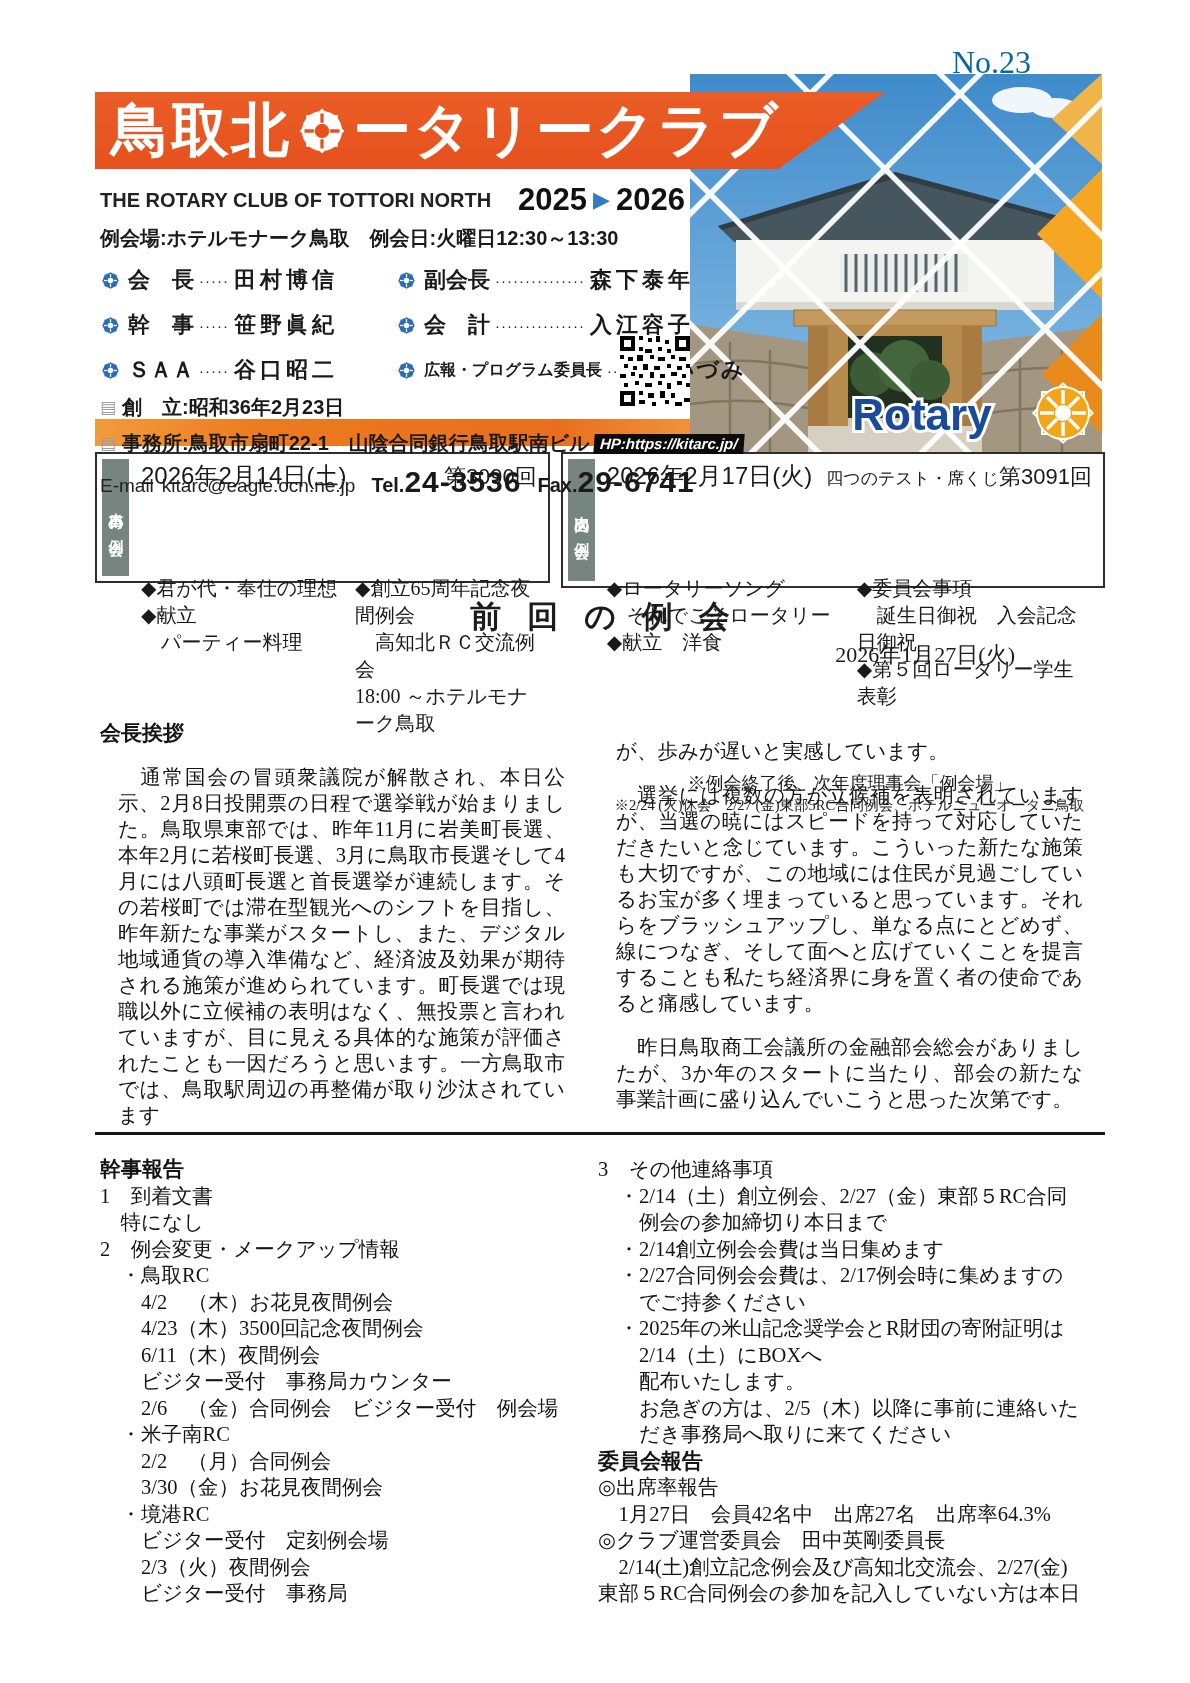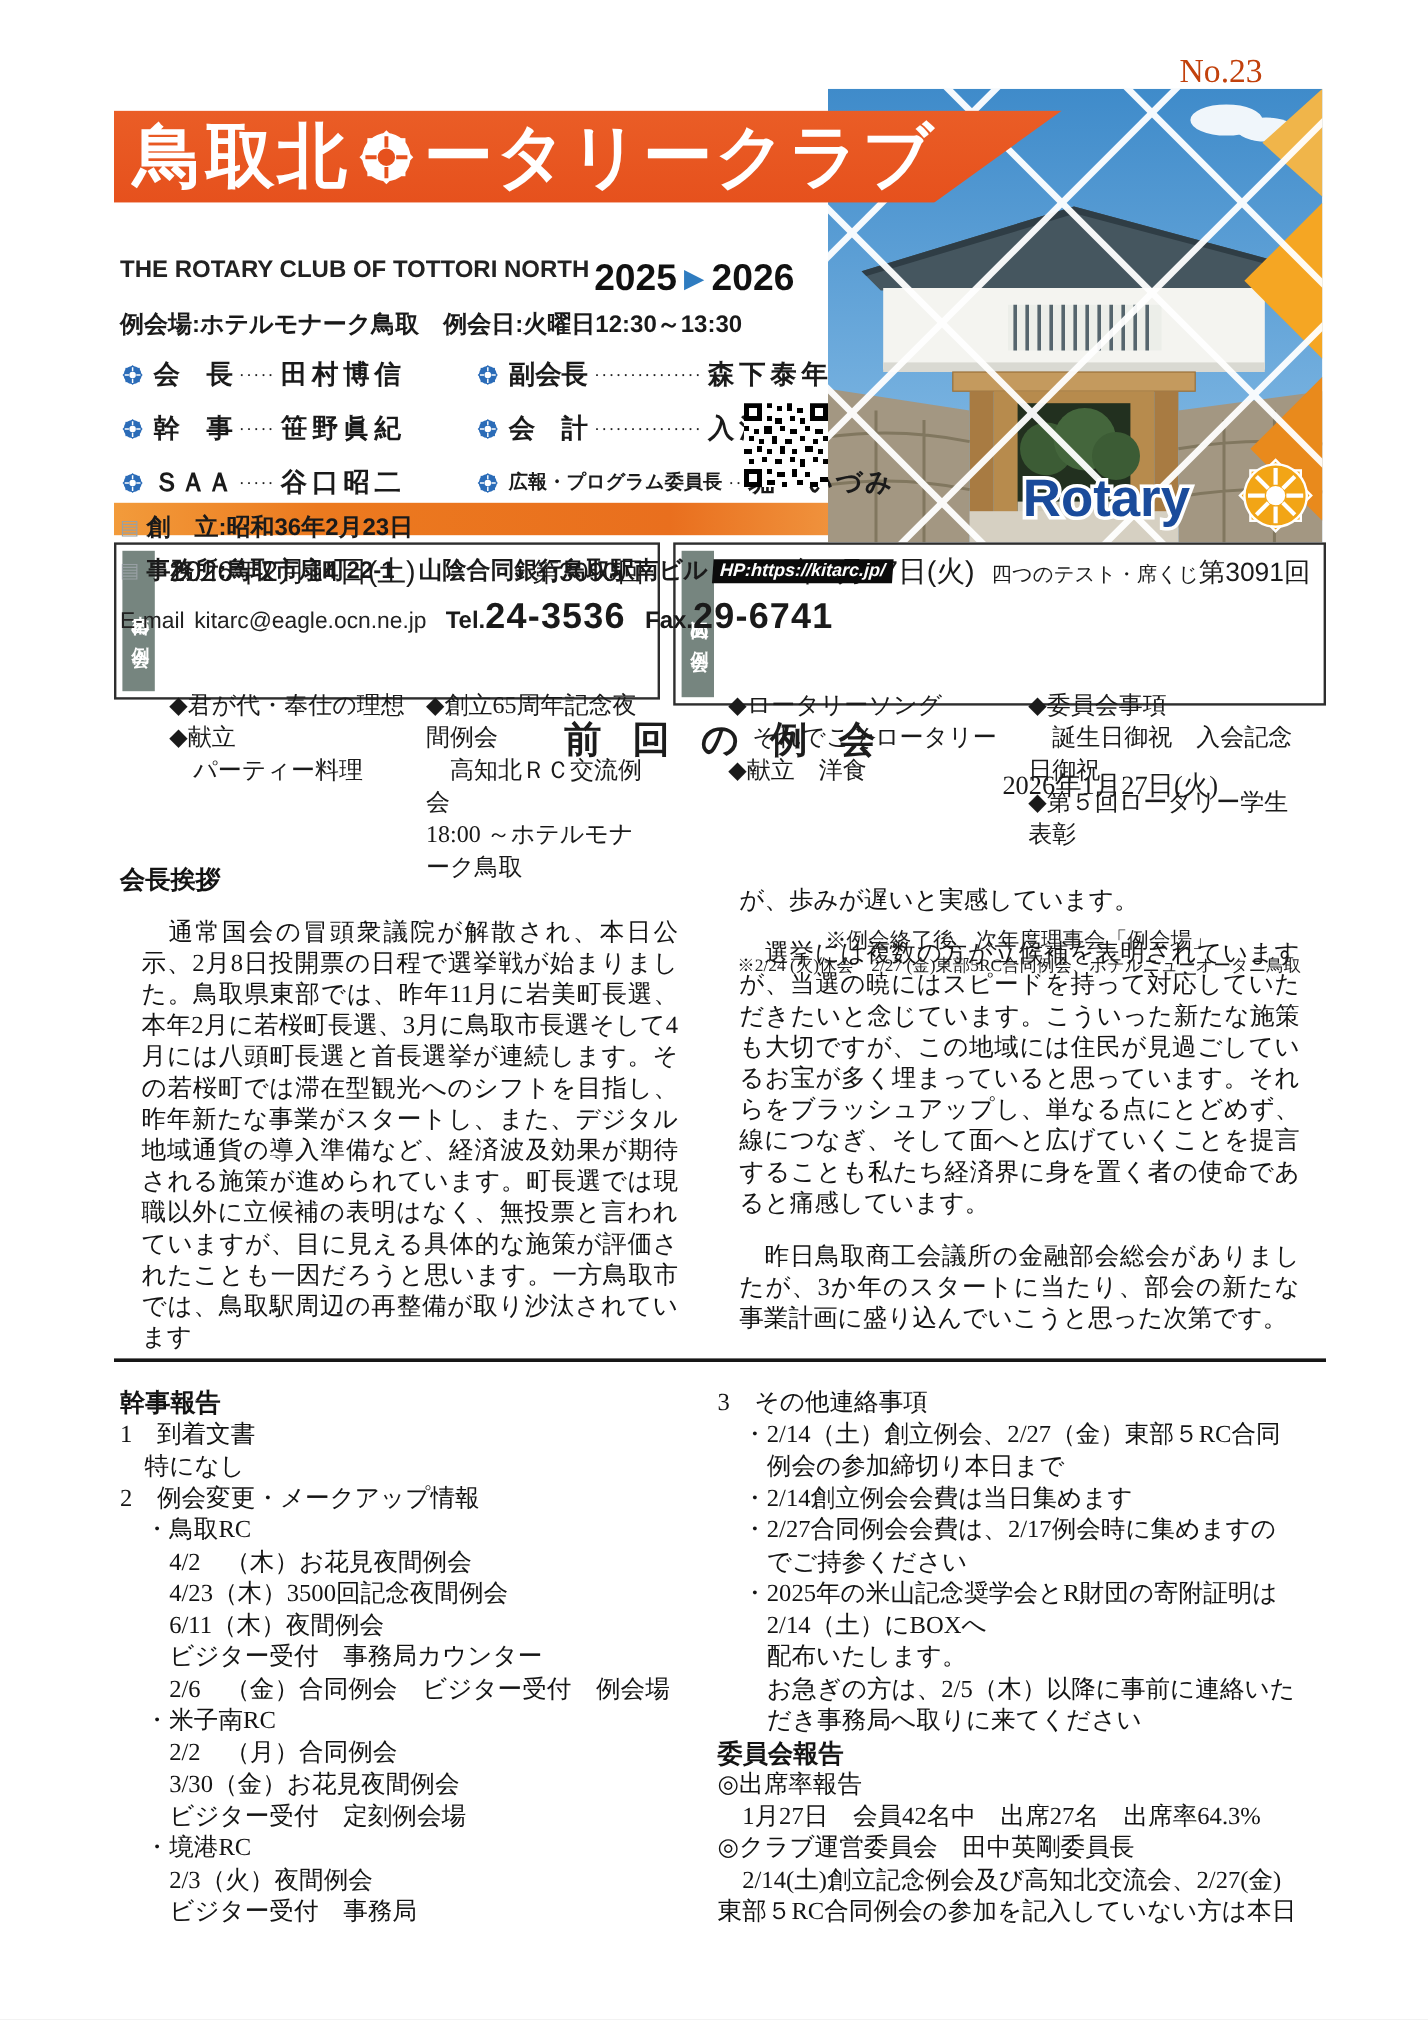--- a/index.html
+++ b/index.html
@@ -1,38 +1,38 @@
 <!DOCTYPE html>
 <html><head>
 <meta charset="utf-8">
 <style>
   html,body{margin:0;padding:0;background:#e9e9e9;}
   .page{position:relative;width:1190px;height:1683px;background:#ffffff;overflow:hidden;margin:0 auto;
         font-family:"Liberation Sans","DejaVu Sans",sans-serif;color:#1a1a1a;}
 
   
   .issue-no{position:absolute;left:952px;top:44px;font-family:"Liberation Serif","DejaVu Serif",serif;
-            font-size:28px;color:#c2410c;margin-left:31px;}
+            font-size:32px;color:#0369a1;}
 
   
   .banner{position:absolute;left:95px;top:92px;width:790px;height:77px;z-index:3;
           background:linear-gradient(180deg,#ea5d26,#e6511d);
           clip-path:polygon(0 0,100% 0,86.5% 100%,0 100%);}
   .banner-title{display:flex;align-items:center;height:100%;padding-left:16px;
                 color:#fff;font-weight:700;font-size:58px;letter-spacing:2px;white-space:nowrap;}
   .gear{display:inline-block;vertical-align:middle;}
   .gear-white{color:#ffffff;--hub:#e6511d;width:56px;height:56px;margin:0 3px;}
   .gear-blue{color:#2b6cb8;--hub:#ffffff;width:21px;height:21px;margin-right:7px;flex:0 0 auto;}
 
   
   .photo{position:absolute;left:690px;top:74px;width:412px;height:378px;z-index:1;}
 
   
   .header-info{position:absolute;left:100px;top:182px;width:588px;z-index:4;}
-  .en-row{display:flex;align-items:flex-start;gap:4px;white-space:nowrap;margin-top:32px;}
+  .en-row{display:flex;align-items:center;gap:27px;white-space:nowrap;}
   .en-title{font-weight:700;font-size:20px;color:#222;}
   .years{font-weight:700;font-size:31px;color:#111;display:flex;align-items:center;gap:6px;}
   .tri{color:#2f7cc0;font-size:22px;line-height:1;}
   .meeting-info{margin-top:7px;font-weight:700;font-size:20px;white-space:nowrap;}
   .officers{margin-top:13px;display:grid;grid-template-columns:288px 1fr;column-gap:8px;row-gap:15px;}
   .officer{display:flex;align-items:center;white-space:nowrap;}
   .officer .role{font-weight:700;font-size:22px;}
   .officer .dots{font-size:15px;color:#222;margin:0 5px;letter-spacing:1px;}
   .officer .name{font-weight:700;font-size:22px;letter-spacing:4px;}
   .officer:nth-child(6) .role{font-size:16px;}
@@ -417,22 +417,22 @@
         <div class="tline">2　例会変更・メークアップ情報</div>
         <div class="tline">　・鳥取RC</div>
         <div class="tline">　　4/2　（木）お花見夜間例会</div>
         <div class="tline">　　4/23（木）3500回記念夜間例会</div>
         <div class="tline">　　6/11（木）夜間例会</div>
         <div class="tline">　　ビジター受付　事務局カウンター</div>
         <div class="tline">　　2/6　（金）合同例会　ビジター受付　例会場</div>
         <div class="tline">　・米子南RC</div>
         <div class="tline">　　2/2　（月）合同例会</div>
         <div class="tline">　　3/30（金）お花見夜間例会</div>
+        <div class="tline">　・境港RC</div>
         <div class="tline">　　ビジター受付　定刻例会場</div>
-        <div class="tline">　・境港RC</div>
         <div class="tline">　　2/3（火）夜間例会</div>
         <div class="tline">　　ビジター受付　事務局</div>
       </div>
   </div>
 
   <div class="bottom-col bottom-right">
     <div>
 
     <div class="tline">3　その他連絡事項</div>
         <div class="tline">　・2/14（土）創立例会、2/27（金）東部５RC合同</div>

